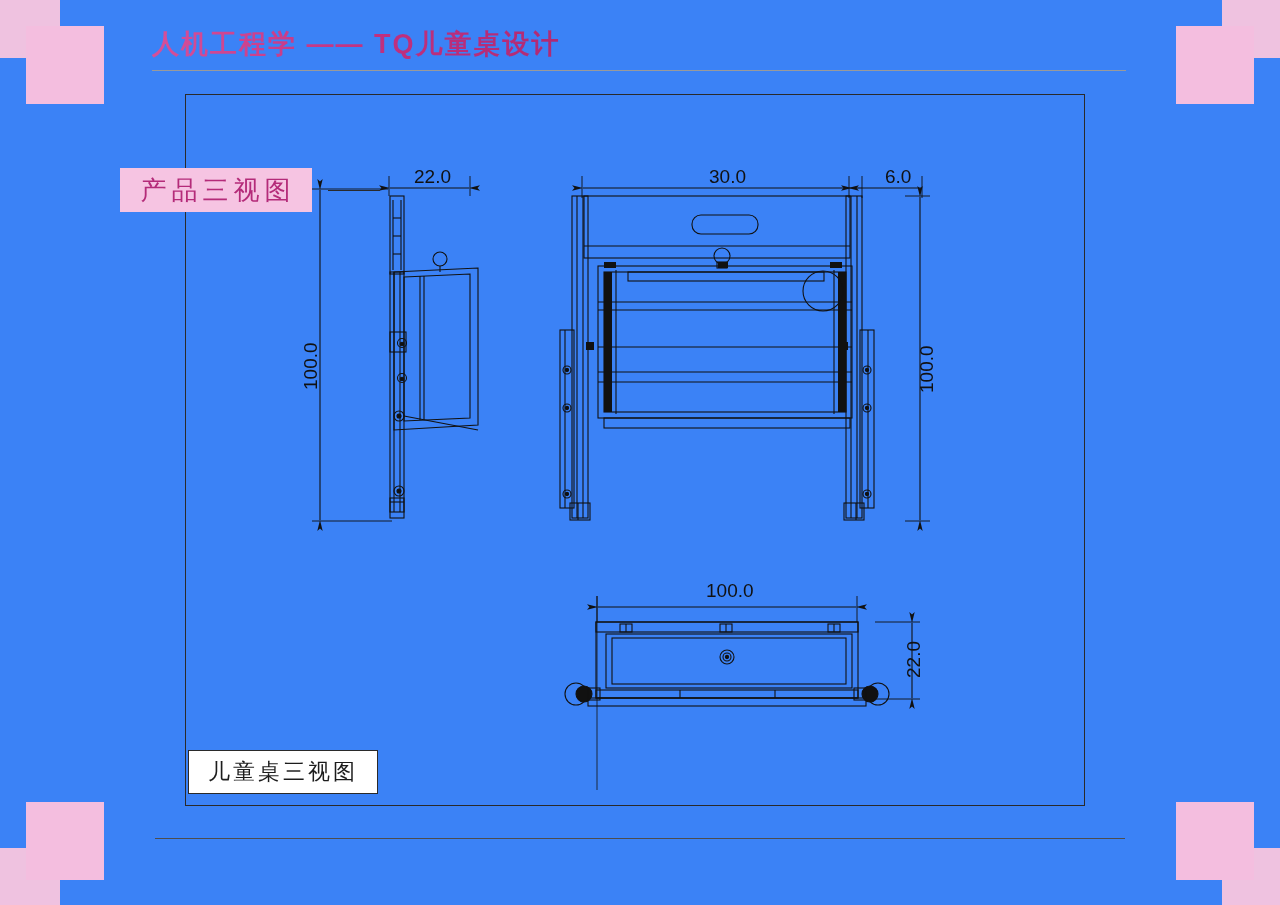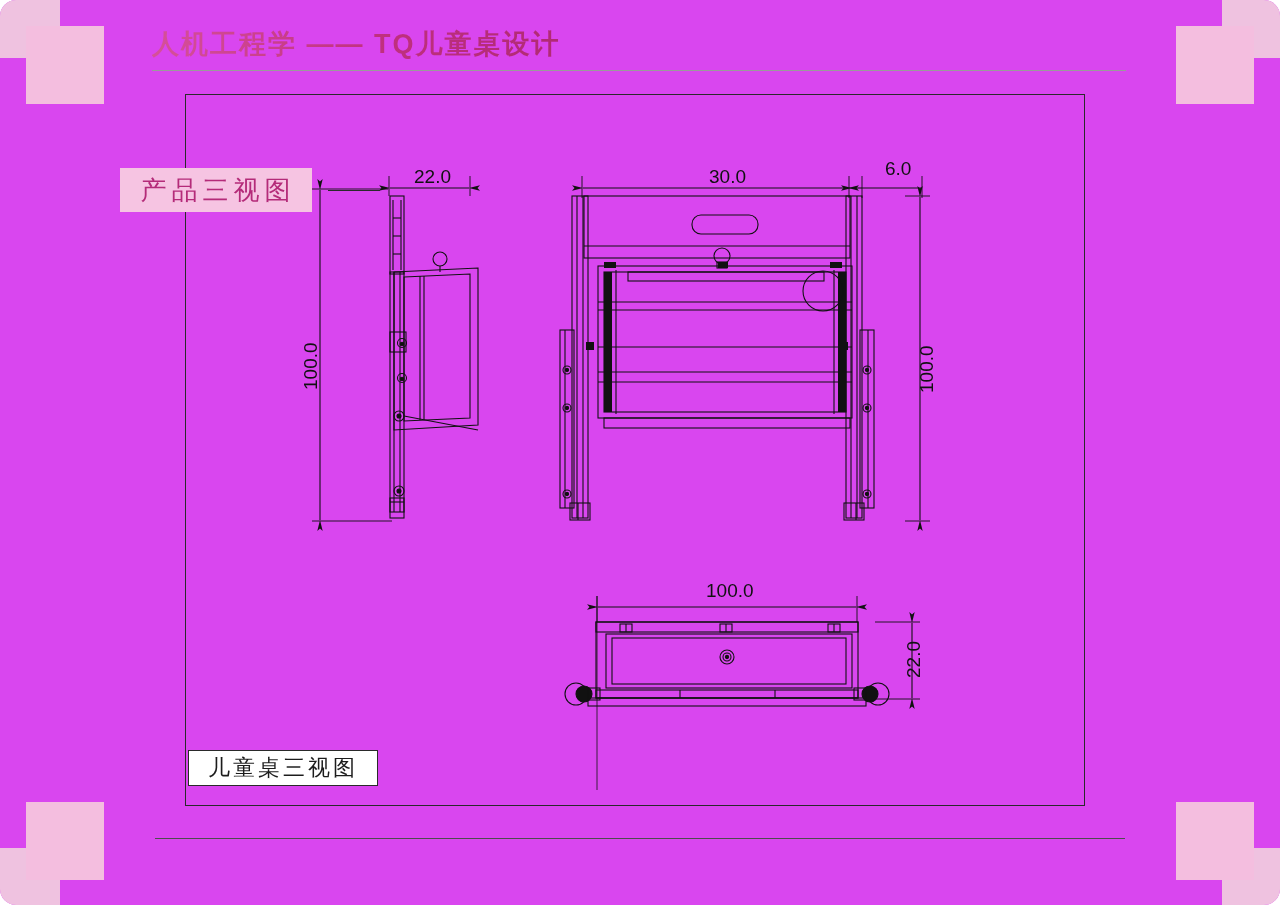--- a/index.html
+++ b/index.html
@@ -8,23 +8,22 @@
     padding: 0;
     background: #ffffff;
   }
   body {
     font-family: "Liberation Sans", "DejaVu Sans", sans-serif;
   }
   #slide {
     position: relative;
     width: 1280px;
     height: 905px;
-    background: #d946ef;
+    background: #3b82f6;
     overflow: hidden;
-    border-radius: 16px;
   }
 
   
   .corner-sq {
     position: absolute;
     background: #f0bedd;
   }
   .corner-sq.pale { background: #efc2e0; }
   .corner-sq.main { background: #f4bedf; }
 
@@ -120,21 +119,21 @@
     height: 1.4px;
     background: #2a2a2a;
   }
 
   
   #caption-box {
     position: absolute;
     left: 188px;
     top: 750px;
     width: 190px;
-    height: 36px;
+    height: 44px;
     border: 1.3px solid #2a2a2a;
     box-sizing: border-box;
     display: flex;
     align-items: center;
     justify-content: center;
     font-size: 22px;
     letter-spacing: 3px;
     color: #1c1c1c;
     background: #ffffff;
   }
@@ -147,21 +146,21 @@
     color: #111111;
     white-space: nowrap;
   }
   .dim.vert {
     transform: rotate(-90deg);
     transform-origin: left top;
   }
 
   #dim-22-top   { left: 414px; top: 166px; }
   #dim-80       { left: 709px; top: 166px; }
-  #dim-6        { left: 885px; top: 158px; text-align: right; }
+  #dim-6        { left: 885px; top: 166px; text-align: right; }
   #dim-100-left { left: 300px; top: 390px; }
   #dim-100-right{ left: 916px; top: 393px; }
   #dim-100-top  { left: 706px; top: 580px; }
   #dim-22-right { left: 903px; top: 678px; }
 
   
   #drawing {
     position: absolute;
     left: 0;
     top: 0;

